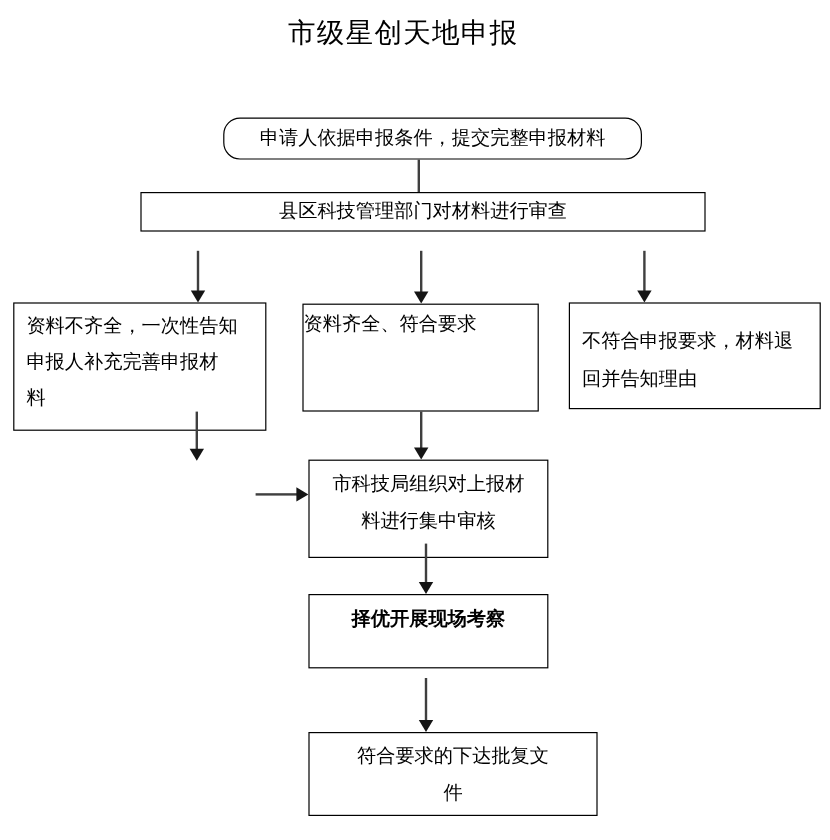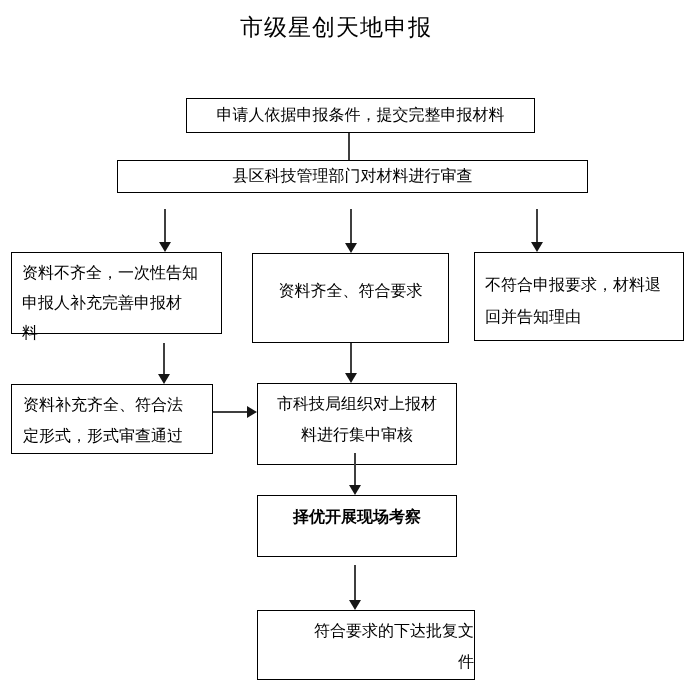--- a/index.html
+++ b/index.html
@@ -37,29 +37,29 @@
     white-space: pre-line;
     line-height: 30px;
   }
   .node.single {
     display: flex;
     align-items: center;
     justify-content: center;
     white-space: nowrap;
     line-height: normal;
   }
-  #n-submit       { left: 186px; top:  98px; width: 349px; height: 35px; }
+  #n-submit       { left: 186px; top:  98px; width: 349px; height: 35px; border-radius: 14px; }
   #n-county       { left: 117px; top: 160px; width: 471px; height: 33px; }
-  #n-incomplete   { left:  11px; top: 252px; width: 211px; height: 82px; padding: 5px 10px 0; line-height: 30px; }
-  #n-complete     { left: 252px; top: 253px; width: 197px; height: 90px; padding-top: 24px; text-align: center; line-height: 26px; }
+  #n-incomplete   { left:  11px; top: 252px; width: 211px; height: 107px; padding: 5px 10px 0; line-height: 30px; }
+  #n-complete     { left: 252px; top: 253px; width: 197px; height: 90px; padding-top: 4px; line-height: 26px; }
   #n-rejected     { left: 474px; top: 252px; width: 210px; height: 89px; padding: 16px 10px 0; line-height: 32px; }
   #n-supplemented { left:  11px; top: 384px; width: 202px; height: 70px; padding: 4px 11px 0; line-height: 31px; }
   #n-centralized  { left: 257px; top: 383px; width: 200px; height: 82px; padding-top: 4px; text-align: center; line-height: 31px; }
   #n-inspection   { left: 257px; top: 495px; width: 200px; height: 62px; padding-top: 8px; text-align: center; line-height: 26px; font-weight: bold; }
-  #n-approval     { left: 257px; top: 610px; width: 218px; height: 70px; padding-top: 4px; text-align: right; line-height: 31px; }
+  #n-approval     { left: 257px; top: 610px; width: 241px; height: 70px; padding-top: 4px; text-align: center; line-height: 31px; }
 
   .varrow { position: absolute; width: 12px; }
   .varrow .stem {
     position: absolute; left: 5px; top: 0; bottom: 9px; width: 2px;
     background: #3f3f3f;
   }
   .varrow .head {
     position: absolute; bottom: 0; left: 0; width: 0; height: 0;
     border-left: 6px solid transparent;
     border-right: 6px solid transparent;
@@ -126,22 +126,20 @@
 
   <div class="varrow" id="a-incomplete-suppl">
     <span class="stem"></span>
     <span class="head"></span>
   </div>
   <div class="varrow" id="a-complete-central">
     <span class="stem"></span>
     <span class="head"></span>
   </div>
 
-  <div class="node" id="n-supplemented">资料补充齐全、符合法
-定形式，形式审查通过</div>
 
   <div class="harrow" id="a-suppl-central">
     <span class="stem"></span>
     <span class="head"></span>
   </div>
 
   <div class="node" id="n-centralized">市科技局组织对上报材
 料进行集中审核</div>
 
   <div class="varrow" id="a-central-inspect">

